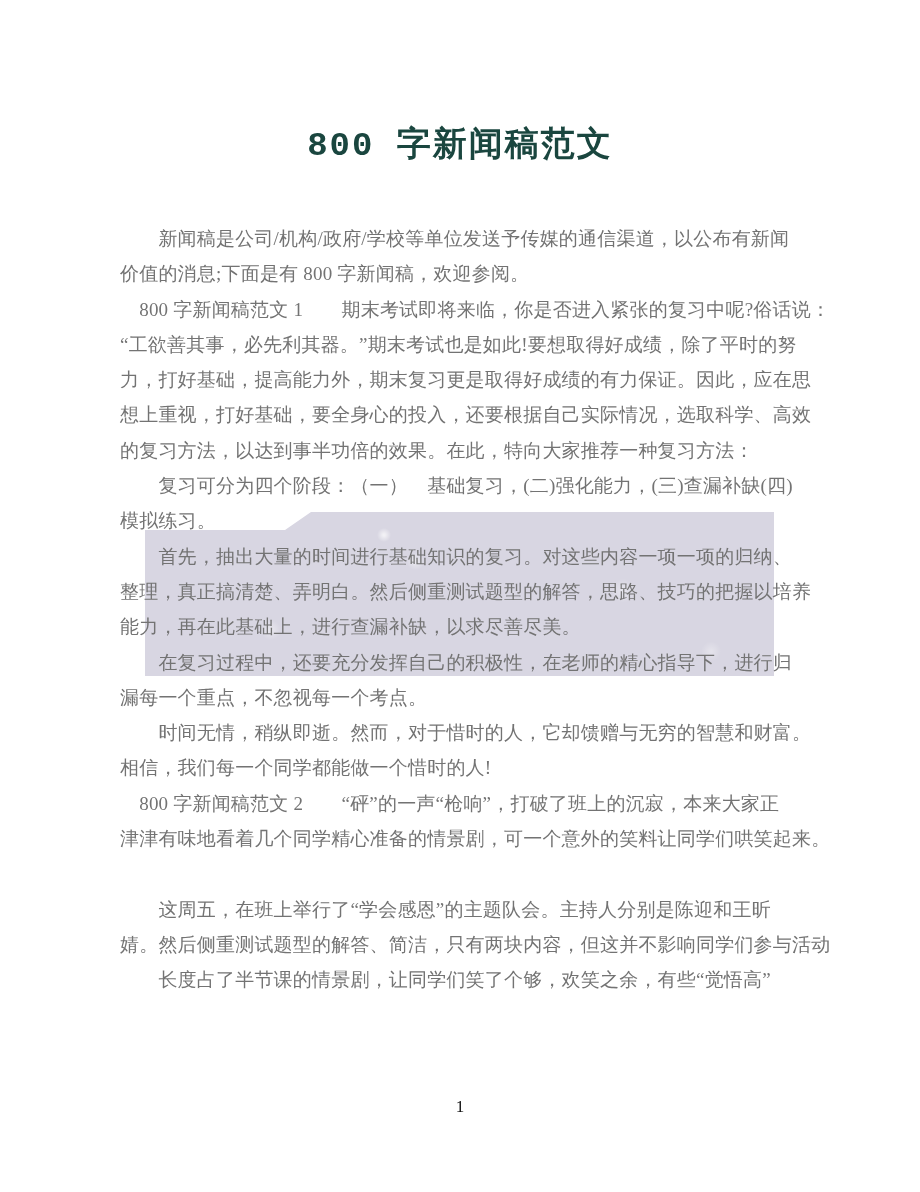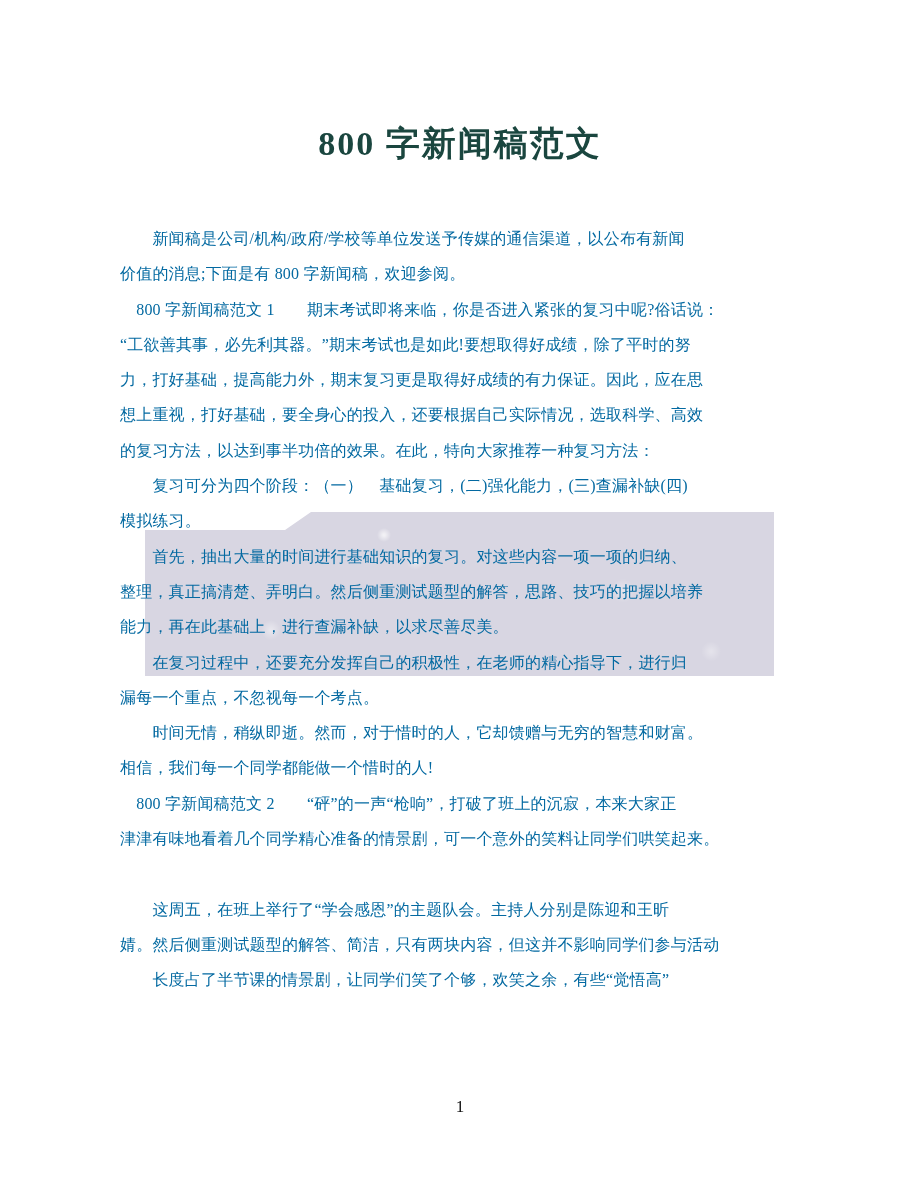--- a/index.html
+++ b/index.html
@@ -11,21 +11,21 @@
     overflow: hidden;
     font-family: "Liberation Serif", "DejaVu Serif", serif;
   }
   .title {
     position: absolute;
     top: 121px;
     left: 0;
     width: 920px;
     margin: 0;
     text-align: center;
-    font-family: Liberation Serif, serif;
+    font-family: Liberation Mono, monospace;
     font-weight: bold;
     font-size: 34px;
     letter-spacing: 2px;
     color: #1a463f;
   }
   .watermark {
     position: absolute;
     left: 145px;
     top: 512px;
     width: 629px;
@@ -41,22 +41,22 @@
   }
   .body-text {
     position: absolute;
     left: 120px;
     top: 221px;
     width: 692px;
   }
   .line {
     height: 35.3px;
     line-height: 35.3px;
-    font-size: 16px;
-    color: #0369a1;
+    font-size: 19px;
+    color: #737373;
     white-space: pre;
     letter-spacing: 0.2px;
   }
   .pagenum {
     position: absolute;
     top: 1097px;
     left: 0;
     width: 920px;
     text-align: center;
     font-size: 17px;

